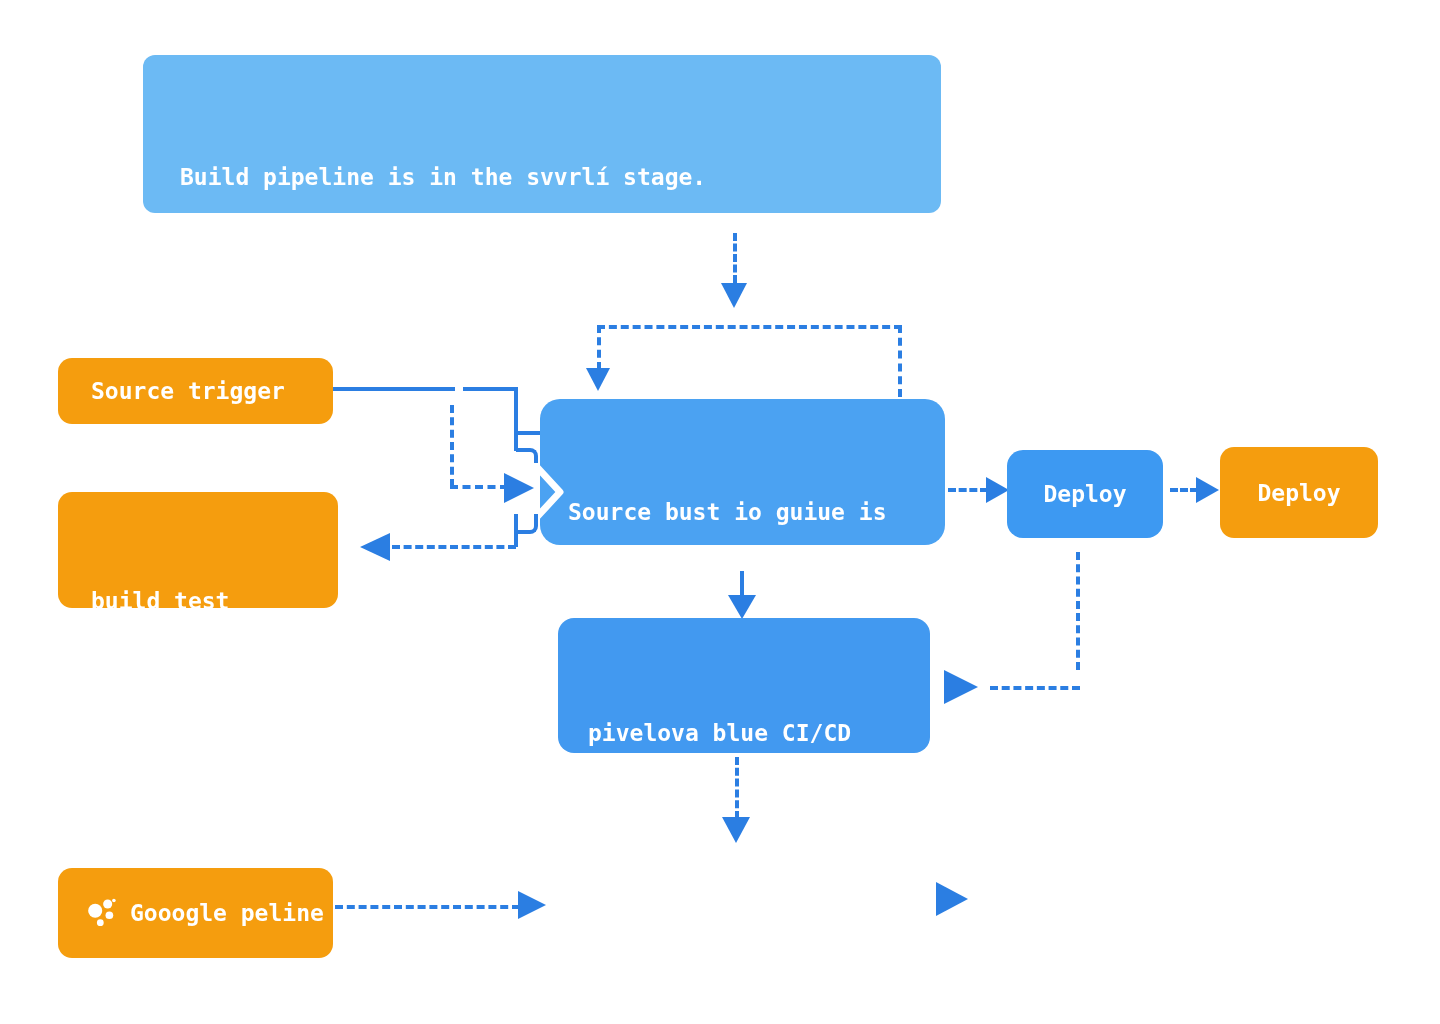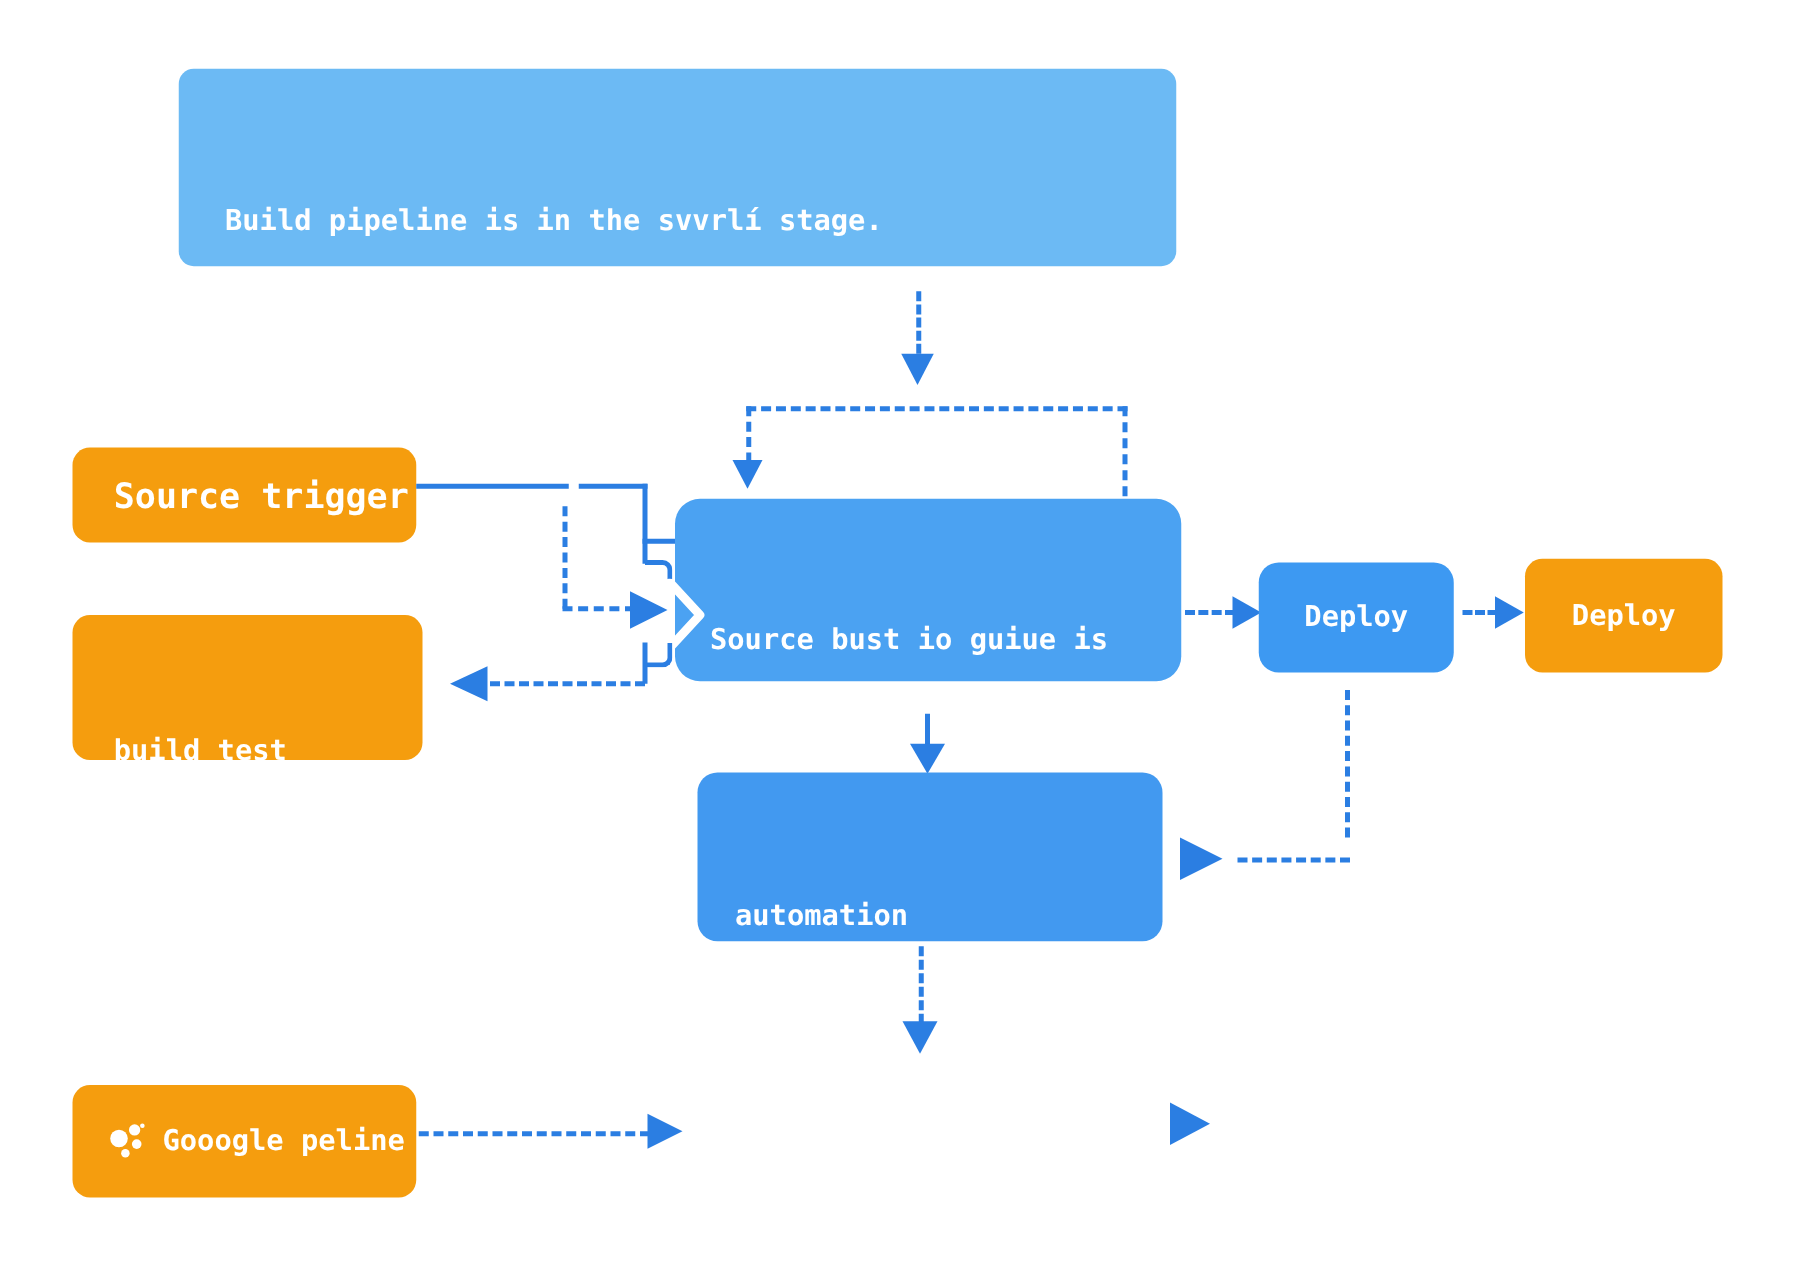--- a/index.html
+++ b/index.html
@@ -15,22 +15,22 @@
   #canvas{
     position:relative;width:1440px;height:1024px;background:#ffffff;overflow:hidden;
     font-family:"DejaVu Sans Mono","Liberation Mono",monospace;font-weight:bold;
   }
   .node{position:absolute;color:var(--txt);white-space:pre;}
   .node .line{display:block;margin-top:24px;}
   
   .banner{left:143px;top:55px;width:798px;height:158px;background:var(--banner);border-radius:12px;
     font-size:23px;padding:33px 0 0 37px;box-sizing:border-box;}
   .banner .line+.line{margin-top:37px;}
-  .src-trigger{left:58px;top:358px;width:275px;height:76px;background:var(--orange);border-radius:14px;
-    font-size:28px;display:flex;align-items:center;padding-left:33px;box-sizing:border-box;}
+  .src-trigger{left:58px;top:358px;width:275px;height:66px;background:var(--orange);border-radius:14px;
+    font-size:23px;display:flex;align-items:center;padding-left:33px;box-sizing:border-box;}
   .build-test{left:58px;top:492px;width:280px;height:116px;background:var(--orange);border-radius:14px;
     font-size:23px;padding:20px 0 0 33px;box-sizing:border-box;}
   .build-test .row2{margin-top:14px;display:flex;align-items:center;gap:9px;margin-left:-2px;}
   .center-box{left:540px;top:399px;width:405px;height:146px;background:var(--blue-box);border-radius:20px;
     font-size:23px;padding:24px 0 0 28px;box-sizing:border-box;}
   .center-box .line+.line{margin-top:26px;}
   .deploy-b{left:1007px;top:450px;width:156px;height:88px;background:var(--deploy-blue);border-radius:16px;
     font-size:23px;display:flex;align-items:center;justify-content:center;}
   .deploy-o{left:1220px;top:447px;width:158px;height:91px;background:var(--orange);border-radius:14px;
     font-size:23px;display:flex;align-items:center;justify-content:center;}
@@ -124,20 +124,21 @@
   </div>
 
   <div class="lv dashv" style="left:1076px;top:552px;height:118px;"></div>
   <div class="lh dash" style="left:990px;top:686px;width:90px;"></div>
   <div class="tri" style="left:944px;top:670px;border-top:17px solid transparent;border-bottom:17px solid transparent;border-left:34px solid var(--arrow);"></div>
 
   <div class="lv" style="left:740px;top:571px;height:26px;"></div>
   <div class="tri" style="left:728px;top:595px;border-left:14px solid transparent;border-right:14px solid transparent;border-top:24px solid var(--arrow);"></div>
 
   <div class="node pivelova">
+    <span class="line">pivelova blue CI/CD</span>
     <span class="line">automation</span>
   </div>
 
   <div class="lv dashv" style="left:735px;top:757px;height:62px;"></div>
   <div class="tri" style="left:722px;top:817px;border-left:14px solid transparent;border-right:14px solid transparent;border-top:26px solid var(--arrow);"></div>
 
   <div class="tri" style="left:936px;top:882px;border-top:17px solid transparent;border-bottom:17px solid transparent;border-left:32px solid var(--arrow);"></div>
 
   <div class="node google">
     <svg class="icon" width="34" height="32" viewBox="0 0 30 28">

